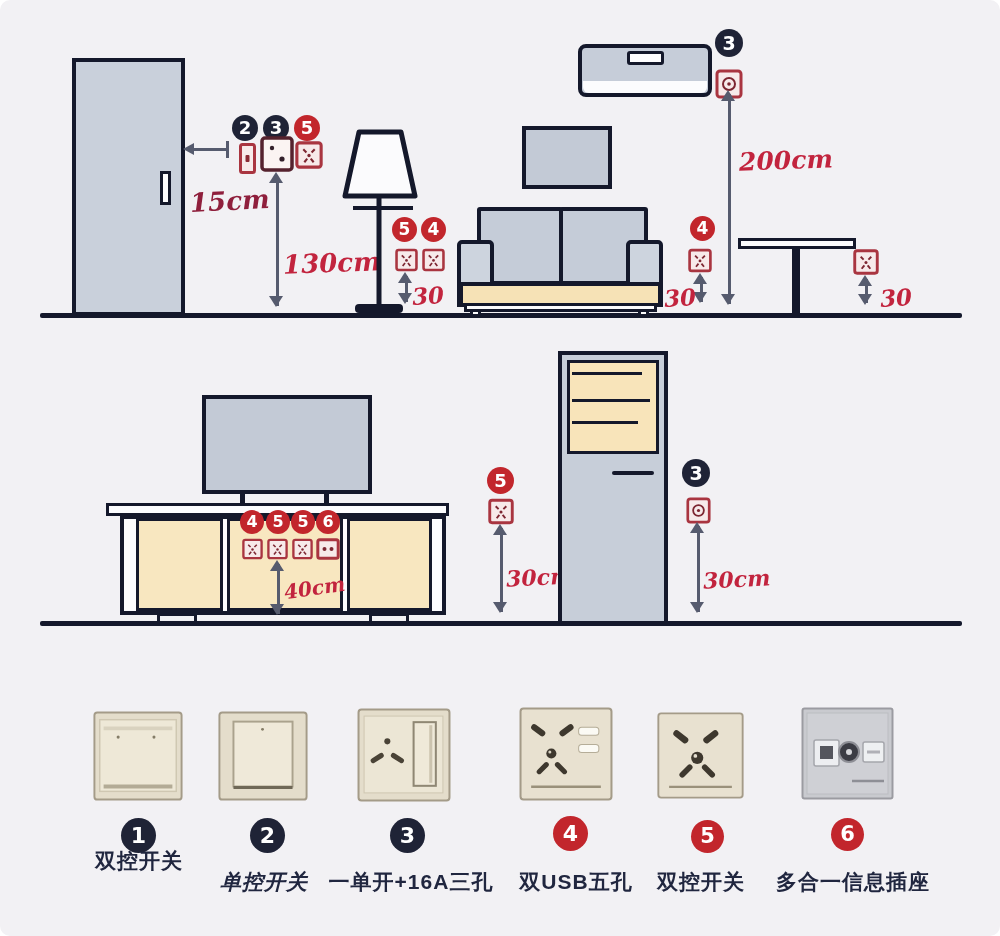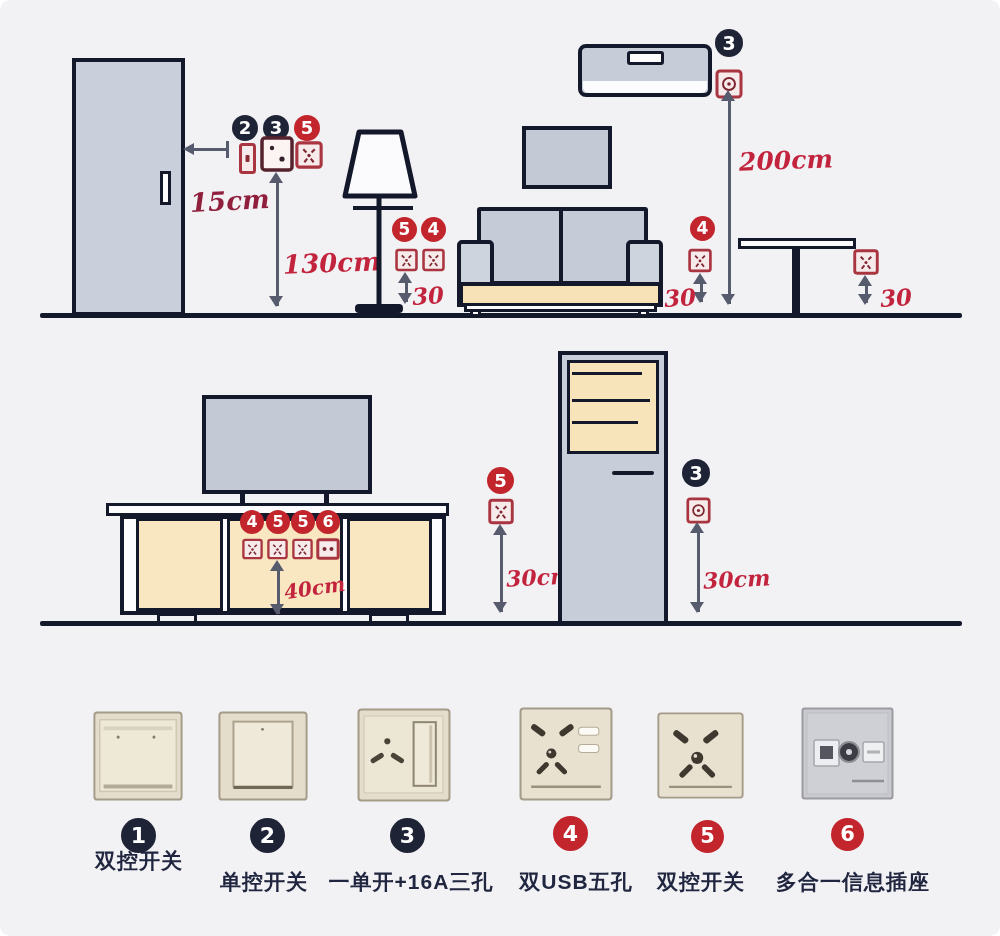--- a/index.html
+++ b/index.html
@@ -249,21 +249,21 @@
     <span class="badge b-dark" style="left:121px;top:818px;width:35px;height:35px;font-size:22px;">1</span>
     <div class="legend-label" style="left:139px;top:847px;">双控开关</div>
 
     <svg class="mk" style="left:217px;top:710px;width:92px;height:92px;" viewBox="0 0 95 95">
       <rect x="2.5" y="2.5" width="90" height="90" rx="3" fill="#e4ddcb" stroke="#a49b88" stroke-width="2"></rect>
       <rect x="17" y="12" width="61" height="67" fill="#efe9d9" stroke="#aaa28d" stroke-width="2"></rect>
       <circle cx="47" cy="20" r="1.5" fill="#847c67"></circle>
       <line x1="17" y1="80" x2="78" y2="80" stroke="#6f6857" stroke-width="3"></line>
     </svg>
     <span class="badge b-dark" style="left:250px;top:818px;width:35px;height:35px;font-size:22px;">2</span>
-    <div class="legend-label" style="left:264px;top:868px;">单控开关</div>
+    <div class="legend-label" style="left:264px;top:868px;font-style:italic;">单控开关</div>
 
     <svg class="mk" style="left:356px;top:707px;width:96px;height:96px;" viewBox="0 0 95 95">
       <rect x="2.5" y="2.5" width="90" height="90" rx="3" fill="#e4ddcb" stroke="#a49b88" stroke-width="2"></rect>
       <rect x="8" y="9" width="78" height="76" fill="#ece6d5" stroke="#cfc7b2" stroke-width="1"></rect>
       <circle cx="31" cy="34" r="3" fill="#4a4337"></circle>
       <line x1="17" y1="53" x2="25" y2="48" stroke="#4a4337" stroke-width="5" stroke-linecap="round"></line>
       <line x1="37" y1="48" x2="45" y2="53" stroke="#4a4337" stroke-width="5" stroke-linecap="round"></line>
       <rect x="57" y="15" width="22" height="63" fill="#efe9d9" stroke="#8f8774" stroke-width="2"></rect>
       <line x1="74" y1="18" x2="74" y2="75" stroke="#cbc3ae" stroke-width="3"></line>
     </svg>

